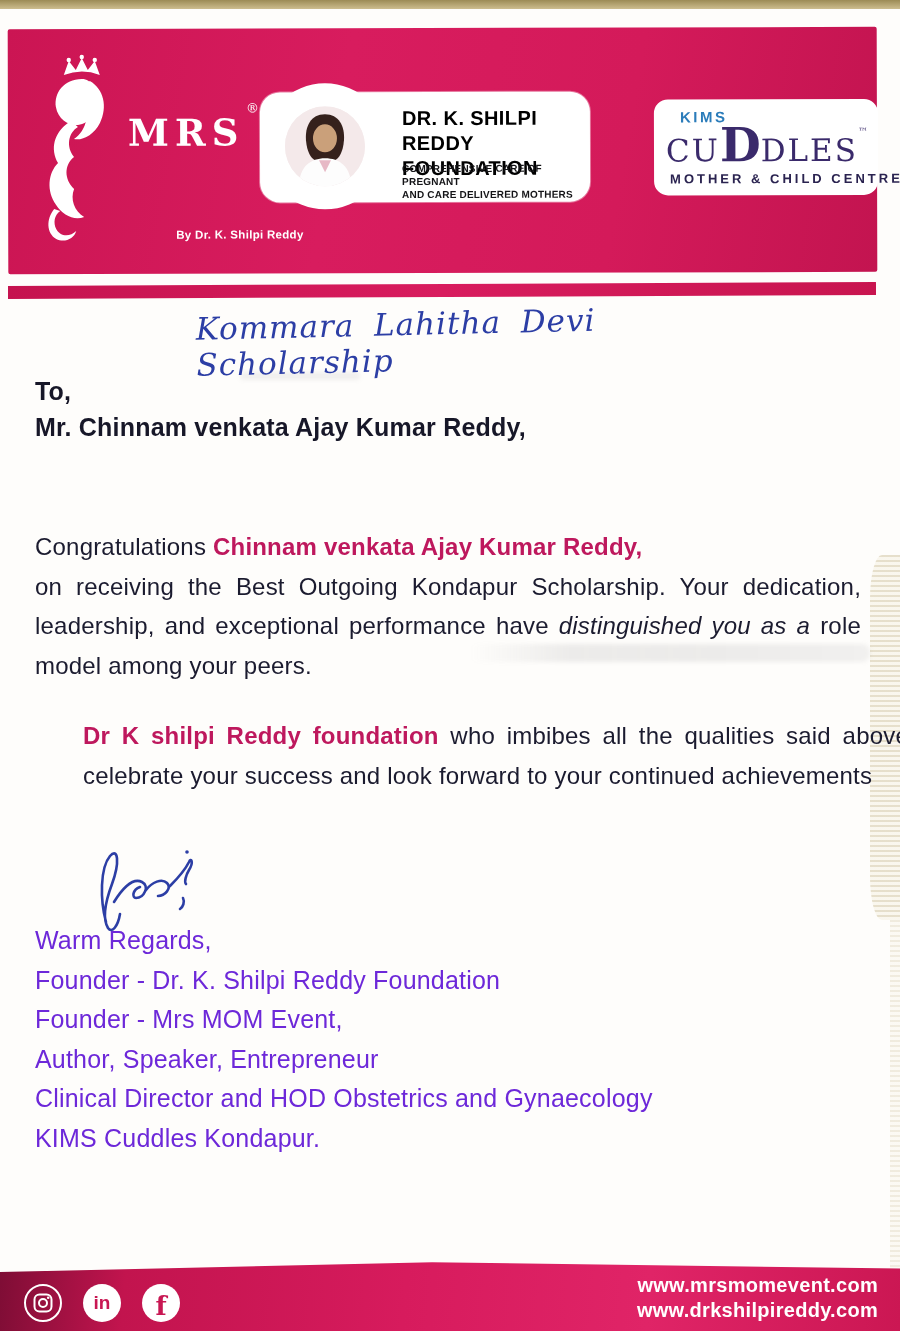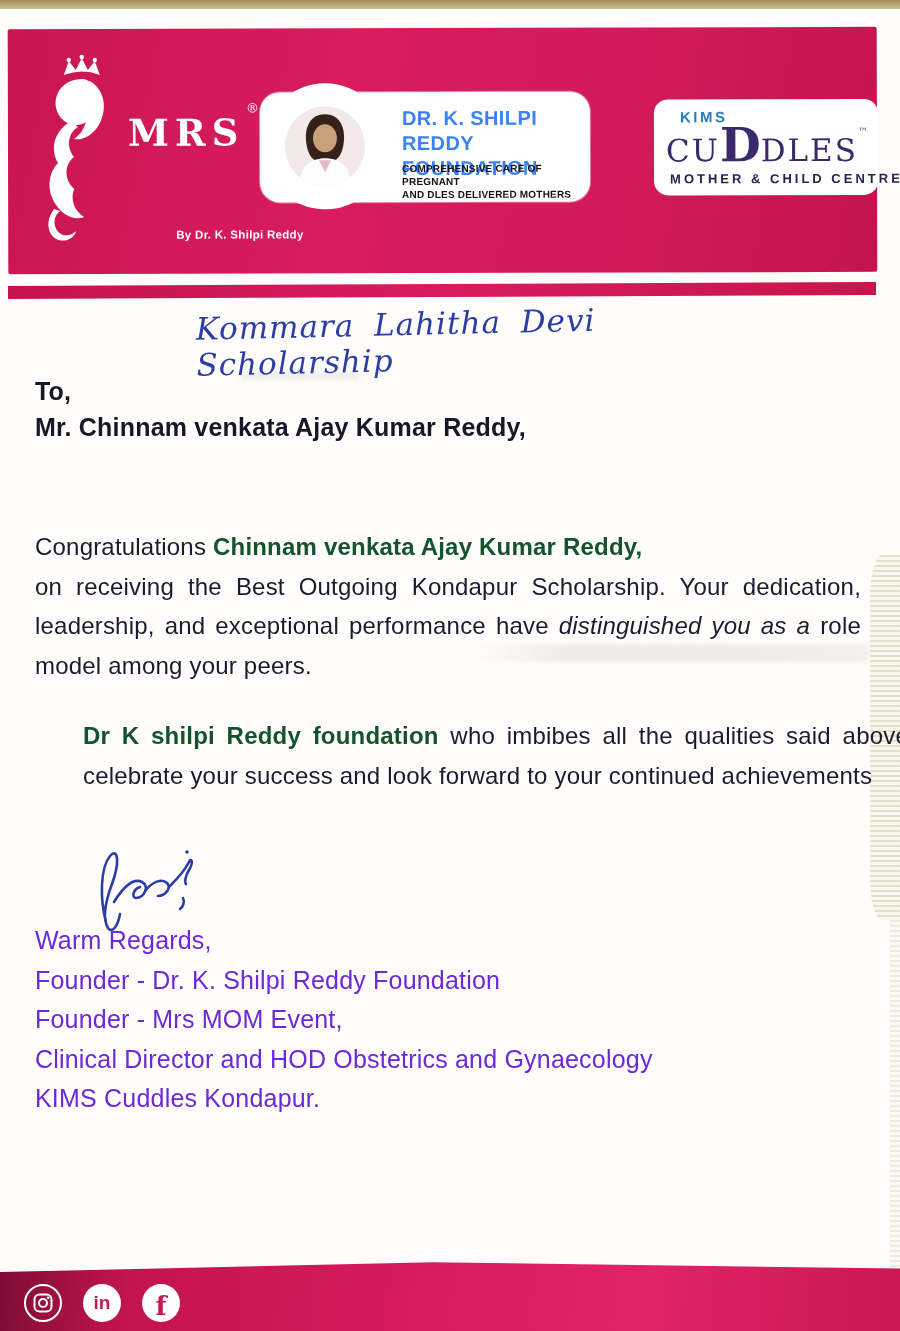--- a/index.html
+++ b/index.html
@@ -85,21 +85,21 @@
     background:
       repeating-conic-gradient(from 0deg, #d5452f0 0deg, #d23a6e 0deg 4deg, #ffffff 4deg 11deg);
     background-color: #ffffff;
   }
   .foundation-photo-inner {
     position: absolute; left: 23px; top: 23px; width: 80px; height: 80px;
     border-radius: 50%; background: #f7eef0; overflow: hidden;
   }
   .foundation-title {
     position: absolute; left: 142px; top: 14px;
-    color: #3b82f6; font-weight: bold; font-size: 20px; line-height: 25px;
+    color: #000000; font-weight: bold; font-size: 20px; line-height: 25px;
     letter-spacing: 0.4px;
   }
   .foundation-subtitle {
     position: absolute; left: 142px; top: 70px;
     color: #141417; font-weight: bold; font-size: 10px; line-height: 13px;
     letter-spacing: 0.2px;
   }
 
   
   .kims-card {
@@ -146,21 +146,21 @@
     position: absolute; left: 35px; top: 413px;
     font-size: 25px; font-weight: bold; color: #171728; letter-spacing: 0.2px;
   }
   .para {
     position: absolute; left: 35px; width: 826px;
     font-size: 24px; line-height: 39.5px; color: #1b1b2f;
     text-align: justify; letter-spacing: 0.2px;
   }
   .para-1 { top: 527px; }
   .para-2 { top: 716px; margin-left: 48px; }
-  .para b { color: #14532d; }
+  .para b { color: #be185d; }
   .para .ital { font-style: italic; }
 
   .signature-svg { position: absolute; left: 90px; top: 840px; }
 
   .closing {
     position: absolute; left: 35px; top: 921px;
     font-size: 25px; line-height: 39.6px; color: #6d28d9; letter-spacing: 0.2px;
   }
   .closing span { display: block; }
 
@@ -244,21 +244,21 @@
             <path d="M34,54 L40,66 L46,54" fill="#e7b9c6"></path>
           </svg>
         </div>
       </div>
       <div class="foundation-title">
         <div>DR. K. SHILPI REDDY</div>
         <div>FOUNDATION</div>
       </div>
       <div class="foundation-subtitle">
         <div>COMPREHENSIVE  CARE OF PREGNANT</div>
-        <div>AND DLES DELIVERED MOTHERS</div>
+        <div>AND CARE DELIVERED MOTHERS</div>
       </div>
     </div>
 
     <div class="kims-card">
       <div class="kims-brand">KIMS</div>
       <div class="kims-wordmark"><span class="cu">CU</span><span class="bigd">D</span><span class="dles">DLES</span><span class="tm">™</span></div>
       <div class="kims-tagline">MOTHER &amp; CHILD CENTRE</div>
     </div>
   </div>
 
@@ -281,35 +281,40 @@
       <path d="M80,46 C86,40 94,32 99,22 C101,17 104,22 99,30 C96,35 94,42 96,44"></path>
       <circle cx="97" cy="12" r="1.8" fill="#2c3ea5" stroke="none"></circle>
       <path d="M93,58 C95,62 93,67 90,69"></path>
     </g>
   </svg>
 
   <div class="closing">
     <span>Warm Regards,</span>
     <span>Founder - Dr. K. Shilpi Reddy Foundation</span>
     <span>Founder - Mrs MOM Event,</span>
+    <span>Author, Speaker, Entrepreneur</span>
     <span>Clinical Director and HOD Obstetrics and Gynaecology</span>
     <span>KIMS Cuddles Kondapur.</span>
   </div>
 
   <div class="footer-band">
     <div class="social-icons">
       <div class="social-circle outline">
         <svg width="20" height="20" viewBox="0 0 20 20">
           <rect x="1.5" y="1.5" width="17" height="17" rx="5" stroke="#ffffff" stroke-width="2" fill="none"></rect>
           <circle cx="10" cy="10" r="4" stroke="#ffffff" stroke-width="2" fill="none"></circle>
           <circle cx="15.2" cy="4.8" r="1.3" fill="#ffffff"></circle>
         </svg>
       </div>
       <div class="social-circle solid">
         <span class="glyph-in">in</span>
       </div>
       <div class="social-circle solid">
         <span class="glyph-f">f</span>
       </div>
     </div>
+    <div class="footer-urls">
+      <div>www.mrsmomevent.com</div>
+      <div>www.drkshilpireddy.com</div>
+    </div>
   </div>
 
 </div>
 
 </body></html>

